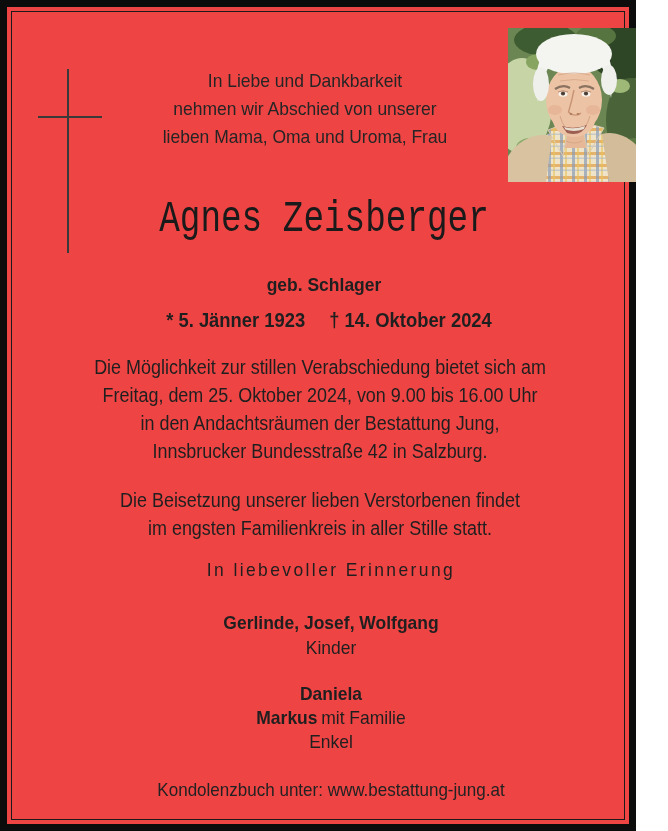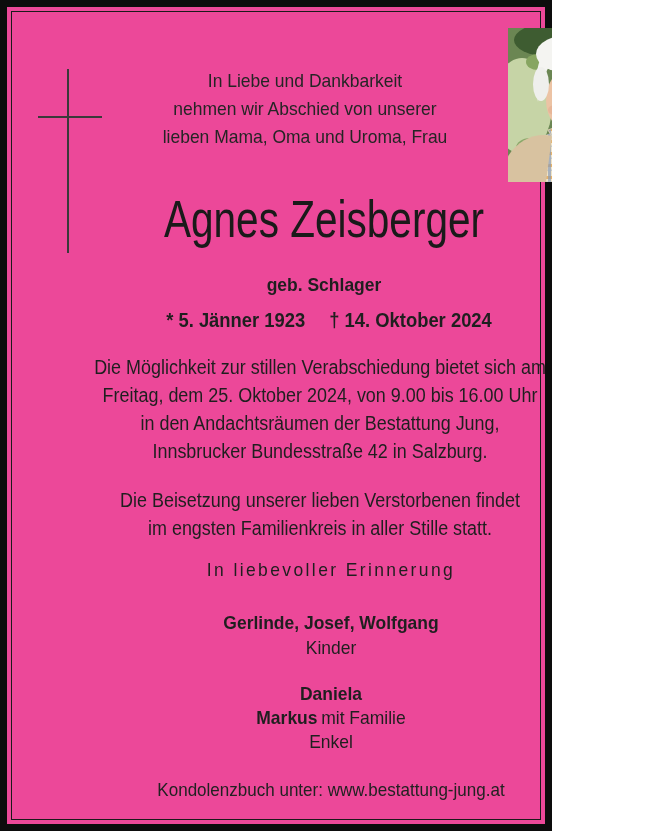--- a/index.html
+++ b/index.html
@@ -1,23 +1,23 @@
 <!DOCTYPE html>
 <html><head>
 <meta charset="utf-8">
 <style>
   * { margin: 0; padding: 0; box-sizing: border-box; }
   html, body { background: #ffffff; }
   body { font-family: "Liberation Sans", sans-serif; }
 
   .page {
     position: relative;
-    width: 552px;
+    width: 636px;
     height: 831px;
-    background: #ec4899;
+    background: #ef4444;
     color: #1f1f1f;
     overflow: hidden;
   }
 
   .outer-frame {
     position: absolute; inset: 0;
     border: 7px solid #0c0c0c;
     pointer-events: none;
   }
   .inner-frame {
@@ -45,22 +45,22 @@
   .tblock { position: absolute; text-align: center; }
   .cond   { transform: scaleX(0.92); transform-origin: 50% 50%; }
 
   .intro {
     left: 40px; top: 67px; width: 530px;
     font-size: 19px; line-height: 28px; color: #252525;
   }
 
   .name {
     left: 14px; top: 186px; width: 620px;
-    font-size: 52px; font-weight: 400; letter-spacing: 0;
-    line-height: 66px; color: #1a1a1a; white-space: nowrap;
+    font-size: 44px; font-weight: 400; letter-spacing: 0;
+    line-height: 66px; color: #1a1a1a; white-space: nowrap; font-family: Liberation Mono, monospace;
   }
   .name .name-inner { display: block; transform: scaleX(0.78); transform-origin: 50% 50%; }
 
   .maiden {
     left: 14px; top: 273px; width: 620px;
     font-size: 19px; line-height: 24px; font-weight: 700;
   }
 
   .dates {
     left: 14px; top: 308px; width: 630px;

